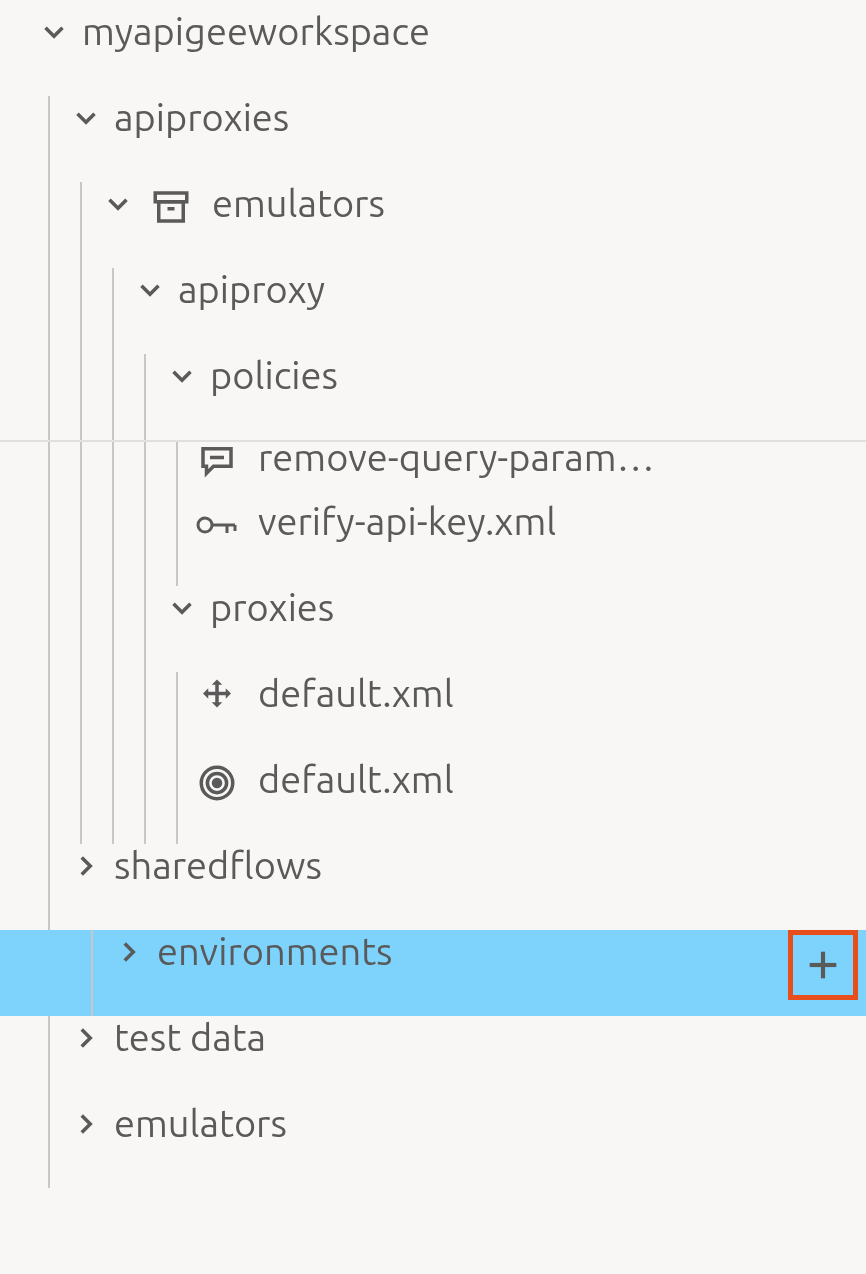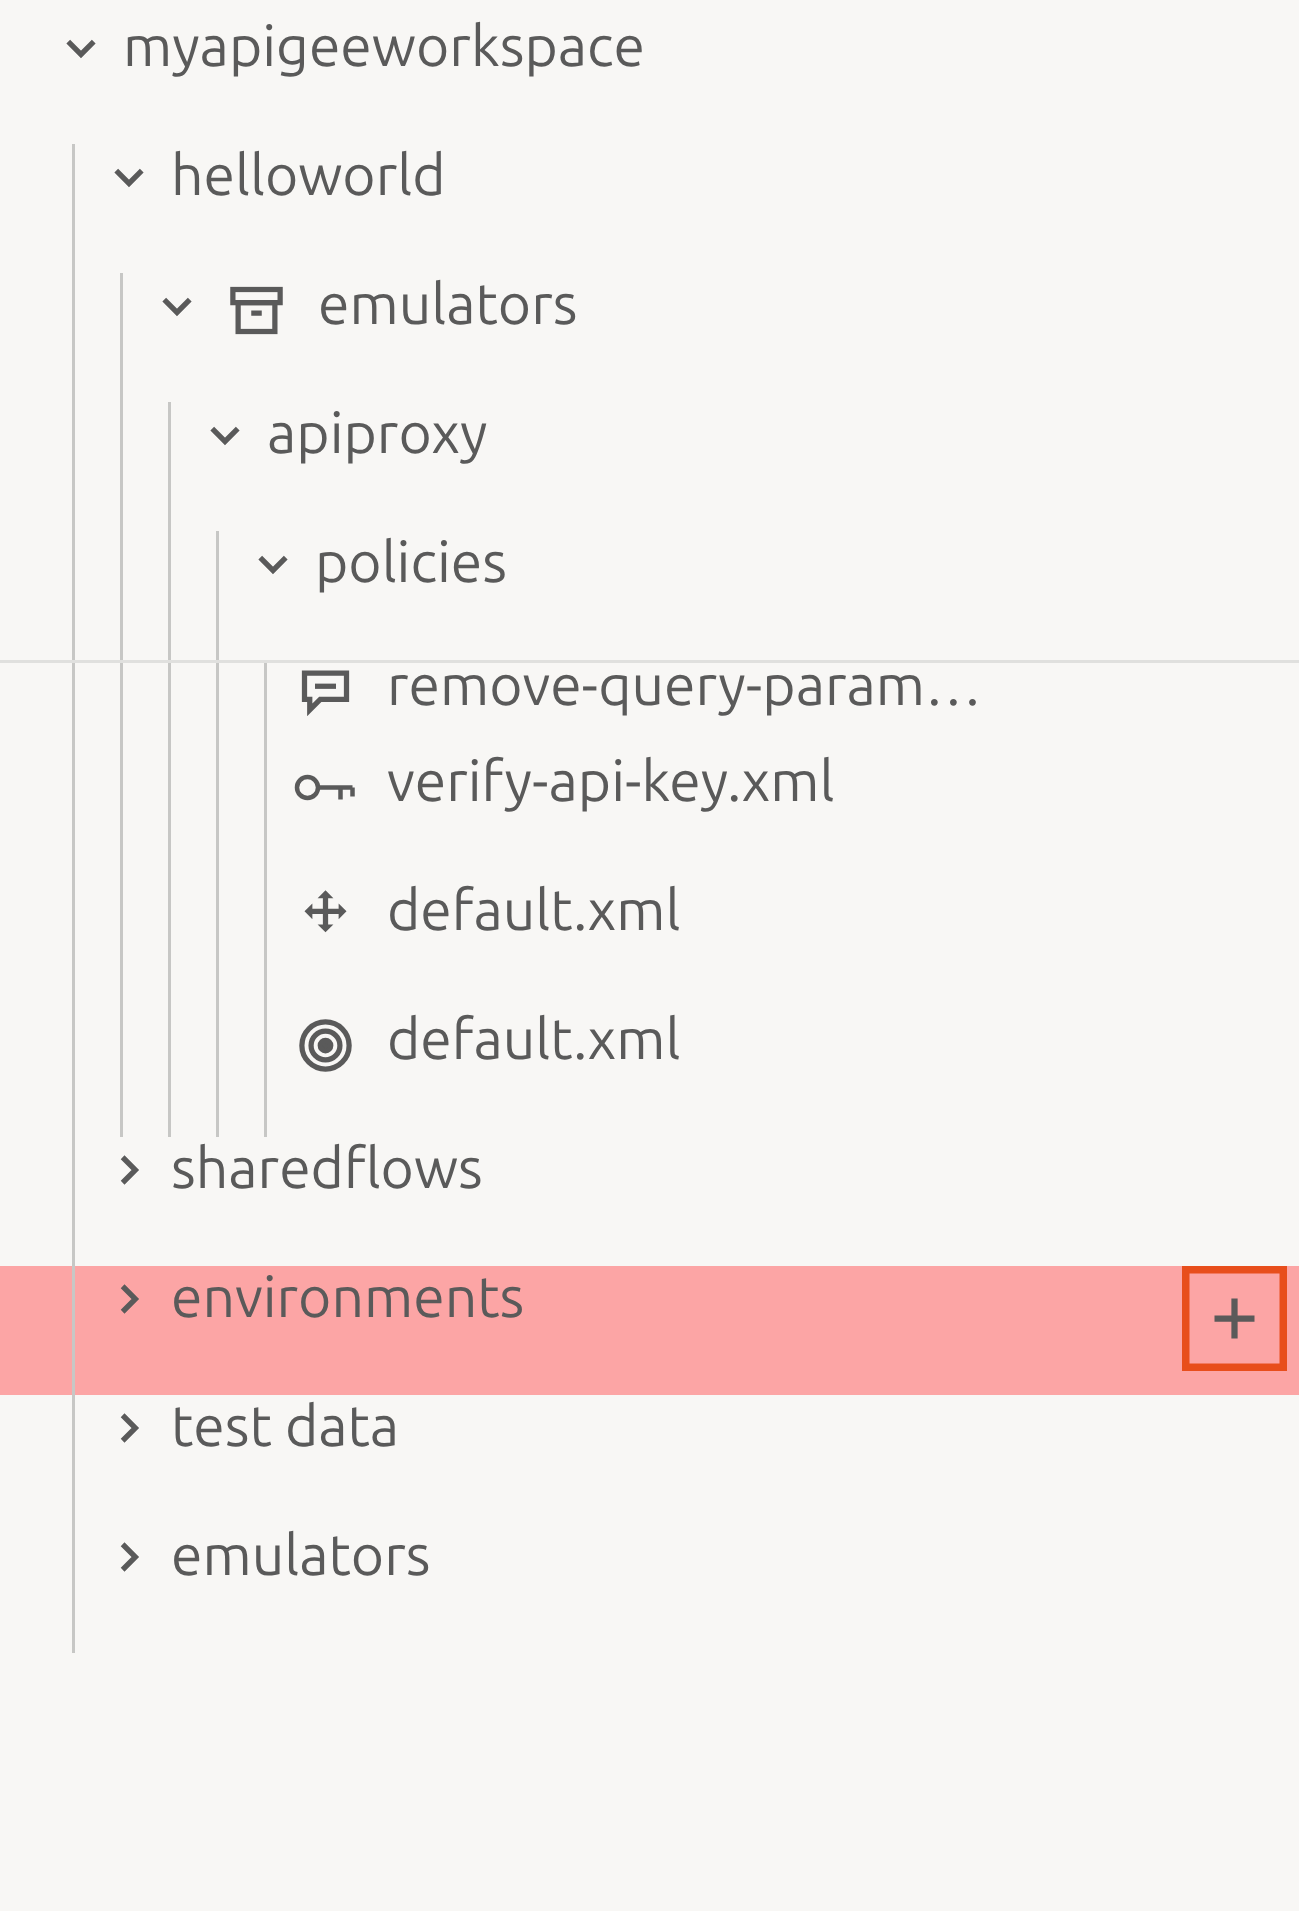--- a/index.html
+++ b/index.html
@@ -18,21 +18,22 @@
     }
     .row {
       display: flex;
       height: 86px;
       position: relative;
       cursor: pointer;
       white-space: nowrap;
       overflow: hidden;
     }
     .row-hover {
-      background: #fca5a5;
+      background: #7dd3fc;
+      padding-left: 43px;
     }
     .indent {
       width: 32px;
       flex: 0 0 auto;
       height: 100%;
       position: relative;
     }
     .guide {
       border-left: 2px solid #c7c7c5;
       position: absolute;
@@ -102,21 +103,21 @@
   <div class="row">
     <span class="indent"></span>
     <span class="indent">
         <span class="guide"></span>
       </span>
     <span class="chevron">
       <svg width="34" height="34" viewBox="0 0 24 24" fill="none" stroke="currentColor" stroke-width="2.5">
           <polyline points="6 9 12 15 18 9"></polyline>
         </svg>
     </span>
-    <span class="label">helloworld</span>
+    <span class="label">apiproxies</span>
   </div>
 
   <div class="row">
     <span class="indent"></span>
     <span class="indent">
         <span class="guide"></span>
       </span>
     <span class="indent">
         <span class="guide"></span>
       </span>
@@ -223,20 +224,41 @@
       <svg width="44" height="28" viewBox="0 0 44 28" fill="none" stroke="currentColor" stroke-width="3">
           <circle cx="10" cy="14" r="7"></circle>
           <line x1="17" y1="14" x2="40" y2="14"></line>
           <line x1="32" y1="14" x2="32" y2="22"></line>
           <line x1="40" y1="14" x2="40" y2="20"></line>
         </svg>
     </span>
     <span class="label">verify-api-key.xml</span>
   </div>
 
+  <div class="row">
+    <span class="indent"></span>
+    <span class="indent">
+        <span class="guide"></span>
+      </span>
+    <span class="indent">
+        <span class="guide"></span>
+      </span>
+    <span class="indent">
+        <span class="guide"></span>
+      </span>
+    <span class="indent">
+        <span class="guide"></span>
+      </span>
+    <span class="chevron">
+      <svg width="34" height="34" viewBox="0 0 24 24" fill="none" stroke="currentColor" stroke-width="2.5">
+          <polyline points="6 9 12 15 18 9"></polyline>
+        </svg>
+    </span>
+    <span class="label">proxies</span>
+  </div>
 
   <div class="row">
     <span class="indent"></span>
     <span class="indent">
         <span class="guide"></span>
       </span>
     <span class="indent">
         <span class="guide"></span>
       </span>
     <span class="indent">

